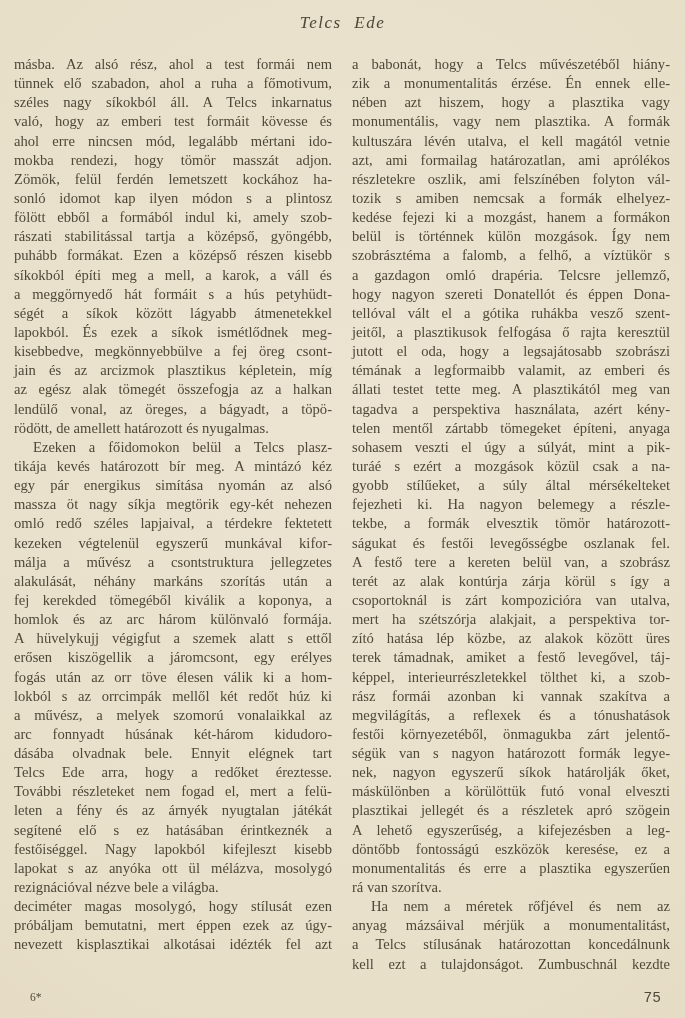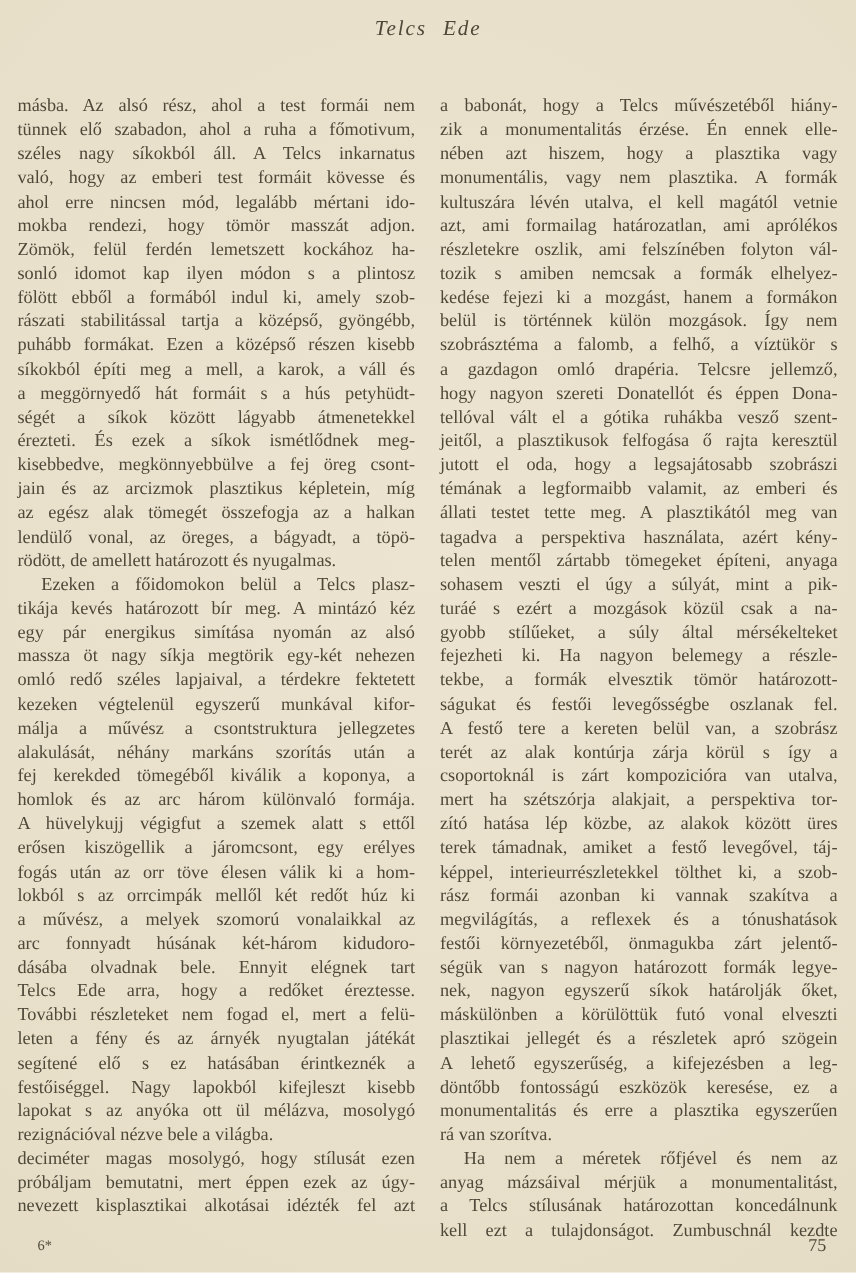--- a/index.html
+++ b/index.html
@@ -30,21 +30,20 @@
   }
   .text-columns {
     position: absolute;
     top: 55px;
     left: 14px;
     display: flex;
     gap: 20px;
   }
   .column {
     width: 318px;
-    margin-top: 21px;
   }
   .line {
     font-size: 14.6px;
     line-height: 19.15px;
     height: 19.15px;
     text-align: justify;
     text-align-last: justify;
     white-space: nowrap;
     overflow: visible;
   }
@@ -59,20 +58,21 @@
     position: absolute;
     left: 30px;
     bottom: 15px;
     font-size: 11.5px;
   }
   .page-number {
     position: absolute;
     right: 24px;
     bottom: 12px;
     font-size: 14.5px;
+    font-family: Liberation Mono, monospace;
   }
 </style>
 </head>
 <body>
 
 <div class="page" style="background: radial-gradient(130% 105% at 50% 42%, rgb(236, 228, 209) 0%, rgb(232, 223, 201) 55%, rgb(222, 211, 184) 100%); color: rgb(78, 72, 56);">
   <div class="running-header">Telcs Ede</div>
 
   <div class="text-columns">
     <div class="column">
@@ -83,21 +83,21 @@
         <div class="line">ahol erre nincsen mód, legalább mértani ido-</div>
         <div class="line">mokba rendezi, hogy tömör masszát adjon.</div>
         <div class="line">Zömök, felül ferdén lemetszett kockához ha-</div>
         <div class="line">sonló idomot kap ilyen módon s a plintosz</div>
         <div class="line">fölött ebből a formából indul ki, amely szob-</div>
         <div class="line">rászati stabilitással tartja a középső, gyöngébb,</div>
         <div class="line">puhább formákat. Ezen a középső részen kisebb</div>
         <div class="line">síkokból építi meg a mell, a karok, a váll és</div>
         <div class="line">a meggörnyedő hát formáit s a hús petyhüdt-</div>
         <div class="line">ségét a síkok között lágyabb átmenetekkel</div>
-        <div class="line">érezteti. És ezek a síkok ismétlődnek meg-</div>
+        <div class="line">lapokból. És ezek a síkok ismétlődnek meg-</div>
         <div class="line">kisebbedve, megkönnyebbülve a fej öreg csont-</div>
         <div class="line">jain és az arcizmok plasztikus képletein, míg</div>
         <div class="line">az egész alak tömegét összefogja az a halkan</div>
         <div class="line">lendülő vonal, az öreges, a bágyadt, a töpö-</div>
         <div class="line last">rödött, de amellett határozott és nyugalmas.</div>
         <div class="line indent">Ezeken a főidomokon belül a Telcs plasz-</div>
         <div class="line">tikája kevés határozott bír meg. A mintázó kéz</div>
         <div class="line">egy pár energikus simítása nyomán az alsó</div>
         <div class="line">massza öt nagy síkja megtörik egy-két nehezen</div>
         <div class="line">omló redő széles lapjaival, a térdekre fektetett</div>

